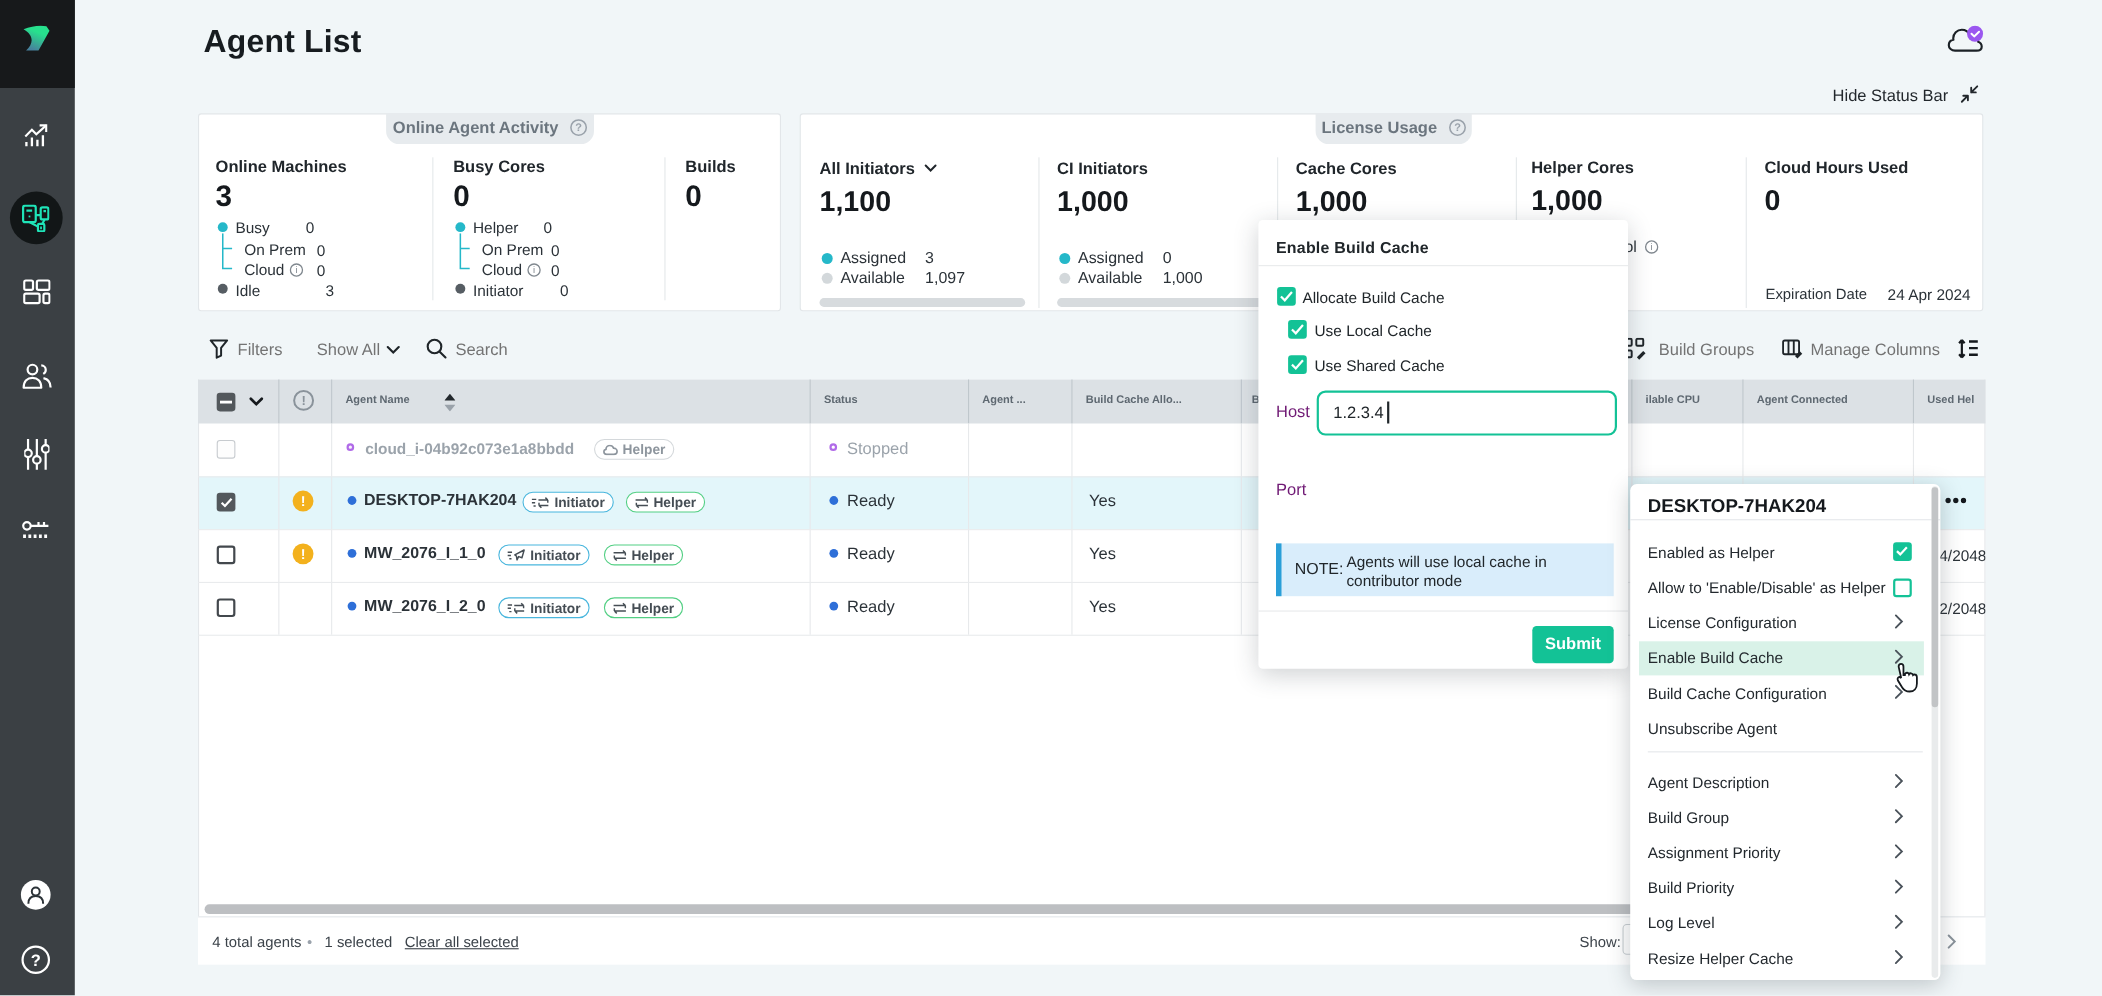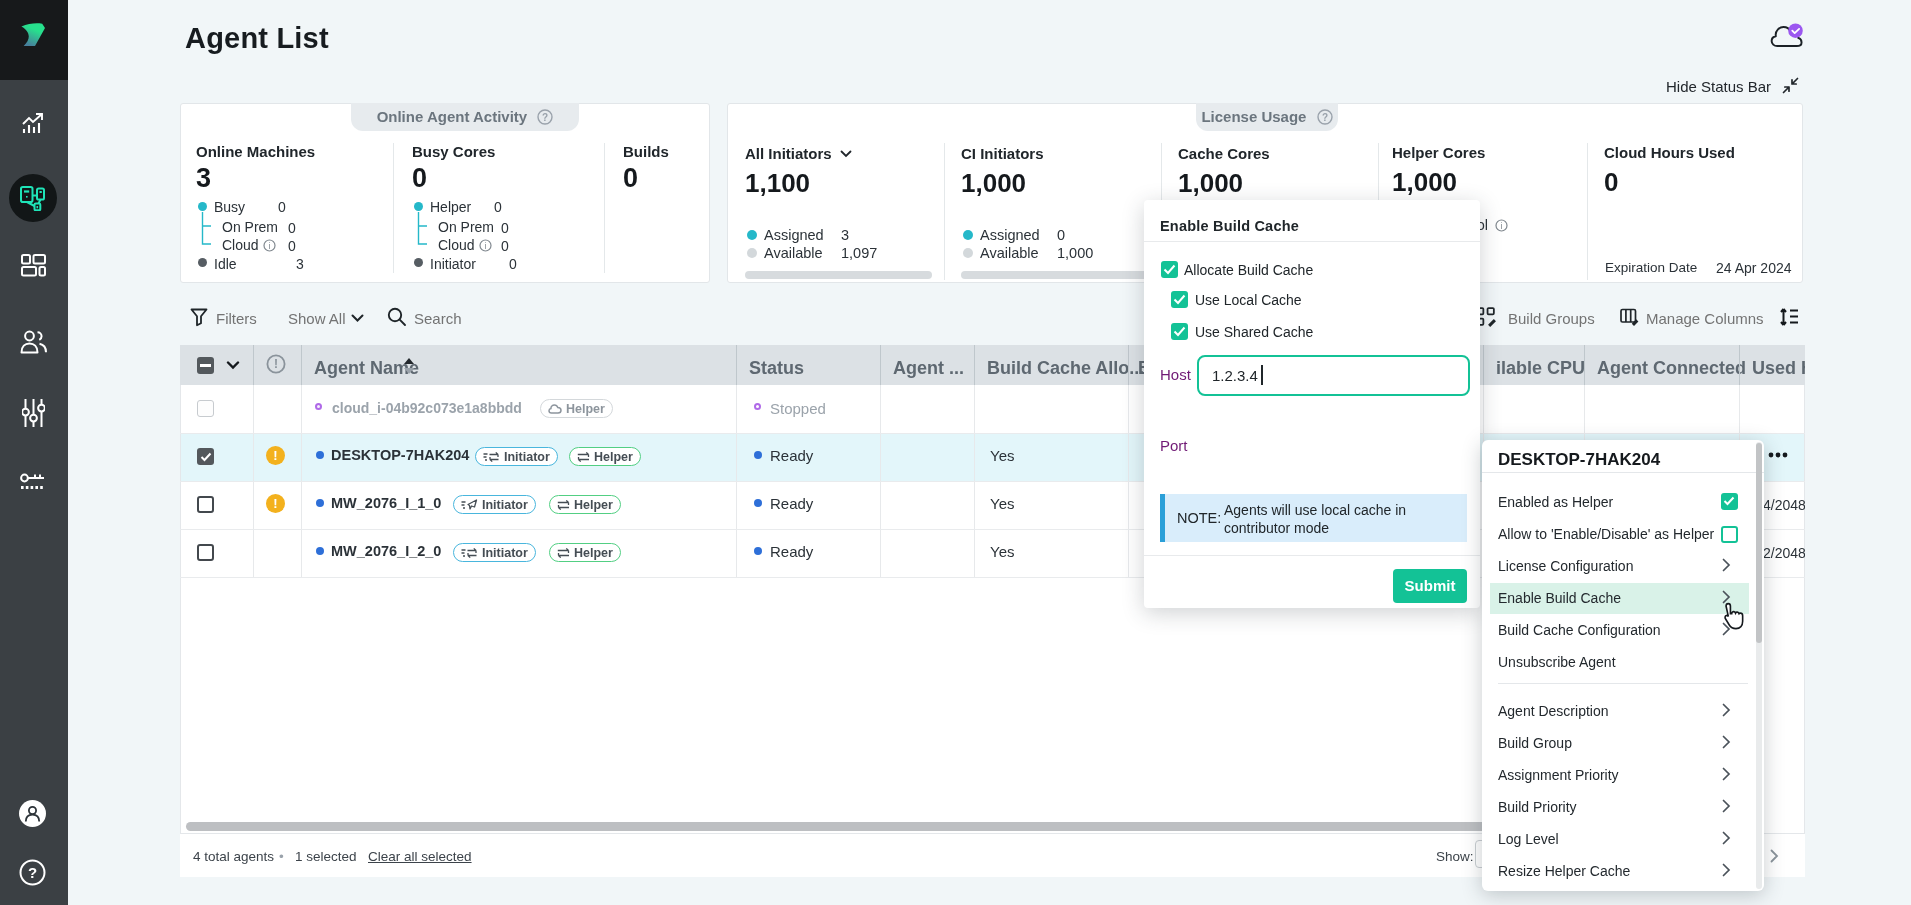--- a/index.html
+++ b/index.html
@@ -32,21 +32,21 @@
 .srow { position:absolute; font-size:14px; color:#2b3238; }
 .dot { position:absolute; border-radius:50%; }
 .val { position:absolute; font-size:14px; color:#2b3238; }
 
 
 .tbtxt { position:absolute; font-size:15px; color:#737373; }
 
 
 #tablebody { position:absolute; left:180px; top:345px; width:1625px; height:488px; background:#fff; border-left:1px solid #e4e7ea; border-right:1px solid #e4e7ea; }
 #thead { position:absolute; left:180px; top:345px; width:1625px; height:40px; background:#dce1e5; }
-.th { position:absolute; top:358px; font-size:18px; font-weight:700; color:#5e6871; white-space:nowrap; }
+.th { position:absolute; top:358px; font-size:10px; font-weight:700; color:#5e6871; white-space:nowrap; }
 .tdv { position:absolute; width:1px; } 
 .rowline { position:absolute; left:180px; width:1625px; height:1px; background:#e9ebed; }
 .selrow { position:absolute; left:181px; top:433px; width:1623px; height:48px; background:#e3f6fa; }
 .cell { position:absolute; font-size:15px; white-space:nowrap; }
 .name-dark { font-weight:700; font-size:14.5px; color:#2b3238; }
 .name-gray { font-weight:700; font-size:14px; color:#9ba3ab; }
 .chip { position:absolute; height:19px; border-radius:10px; background:#fff; font-size:12.5px; font-weight:700; display:flex; align-items:center; padding:0 7px; gap:4px; color:#454d54; }
 .ckbox { position:absolute; width:17px; height:17px; border-radius:3px; }
 .ckbox.empty { border:1.5px solid #c7cbcf; background:#fdfdfd; }
 .ckbox.empty.dk { border:2px solid #43484d; background:#fff; }
@@ -149,21 +149,21 @@
   </svg>
 </div>
 <div id="hidebar">Hide Status Bar
   <svg width="17" height="17" viewBox="0 0 17 17" fill="none" stroke="#22272c" stroke-width="1.7" stroke-linecap="round" stroke-linejoin="round">
     <path d="M15.5 1.5 L10 7 M10 2.8 V7 H14.2"></path>
     <path d="M1.5 15.5 L7 10 M7 14.2 V10 H2.8"></path>
   </svg>
 </div>
 
 <div class="card" style="left:180px; width:530px;"></div>
-<div class="tab" style="left:351px; width:228px;">Online Agent Activity
+<div class="tab" style="left:351px; width:189px;">Online Agent Activity
   <svg class="qm" width="16" height="16" viewBox="0 0 16 16" fill="none">
     <circle cx="8" cy="8" r="7" stroke="#9aa2ab" stroke-width="1.4"></circle>
     <text x="8" y="11.5" text-anchor="middle" fill="#9aa2ab" font-size="10px" font-weight="bold" font-family="Liberation Sans">?</text>
   </svg>
 </div>
 <div class="colhead" style="left:196px; top:143px;">Online Machines</div>
 <div class="bignum" style="left:196px; top:163px;">3</div>
 <div class="colhead" style="left:412px; top:143px;">Busy Cores</div>
 <div class="bignum" style="left:412px; top:163px;">0</div>
 <div class="colhead" style="left:623px; top:143px;">Builds</div>

